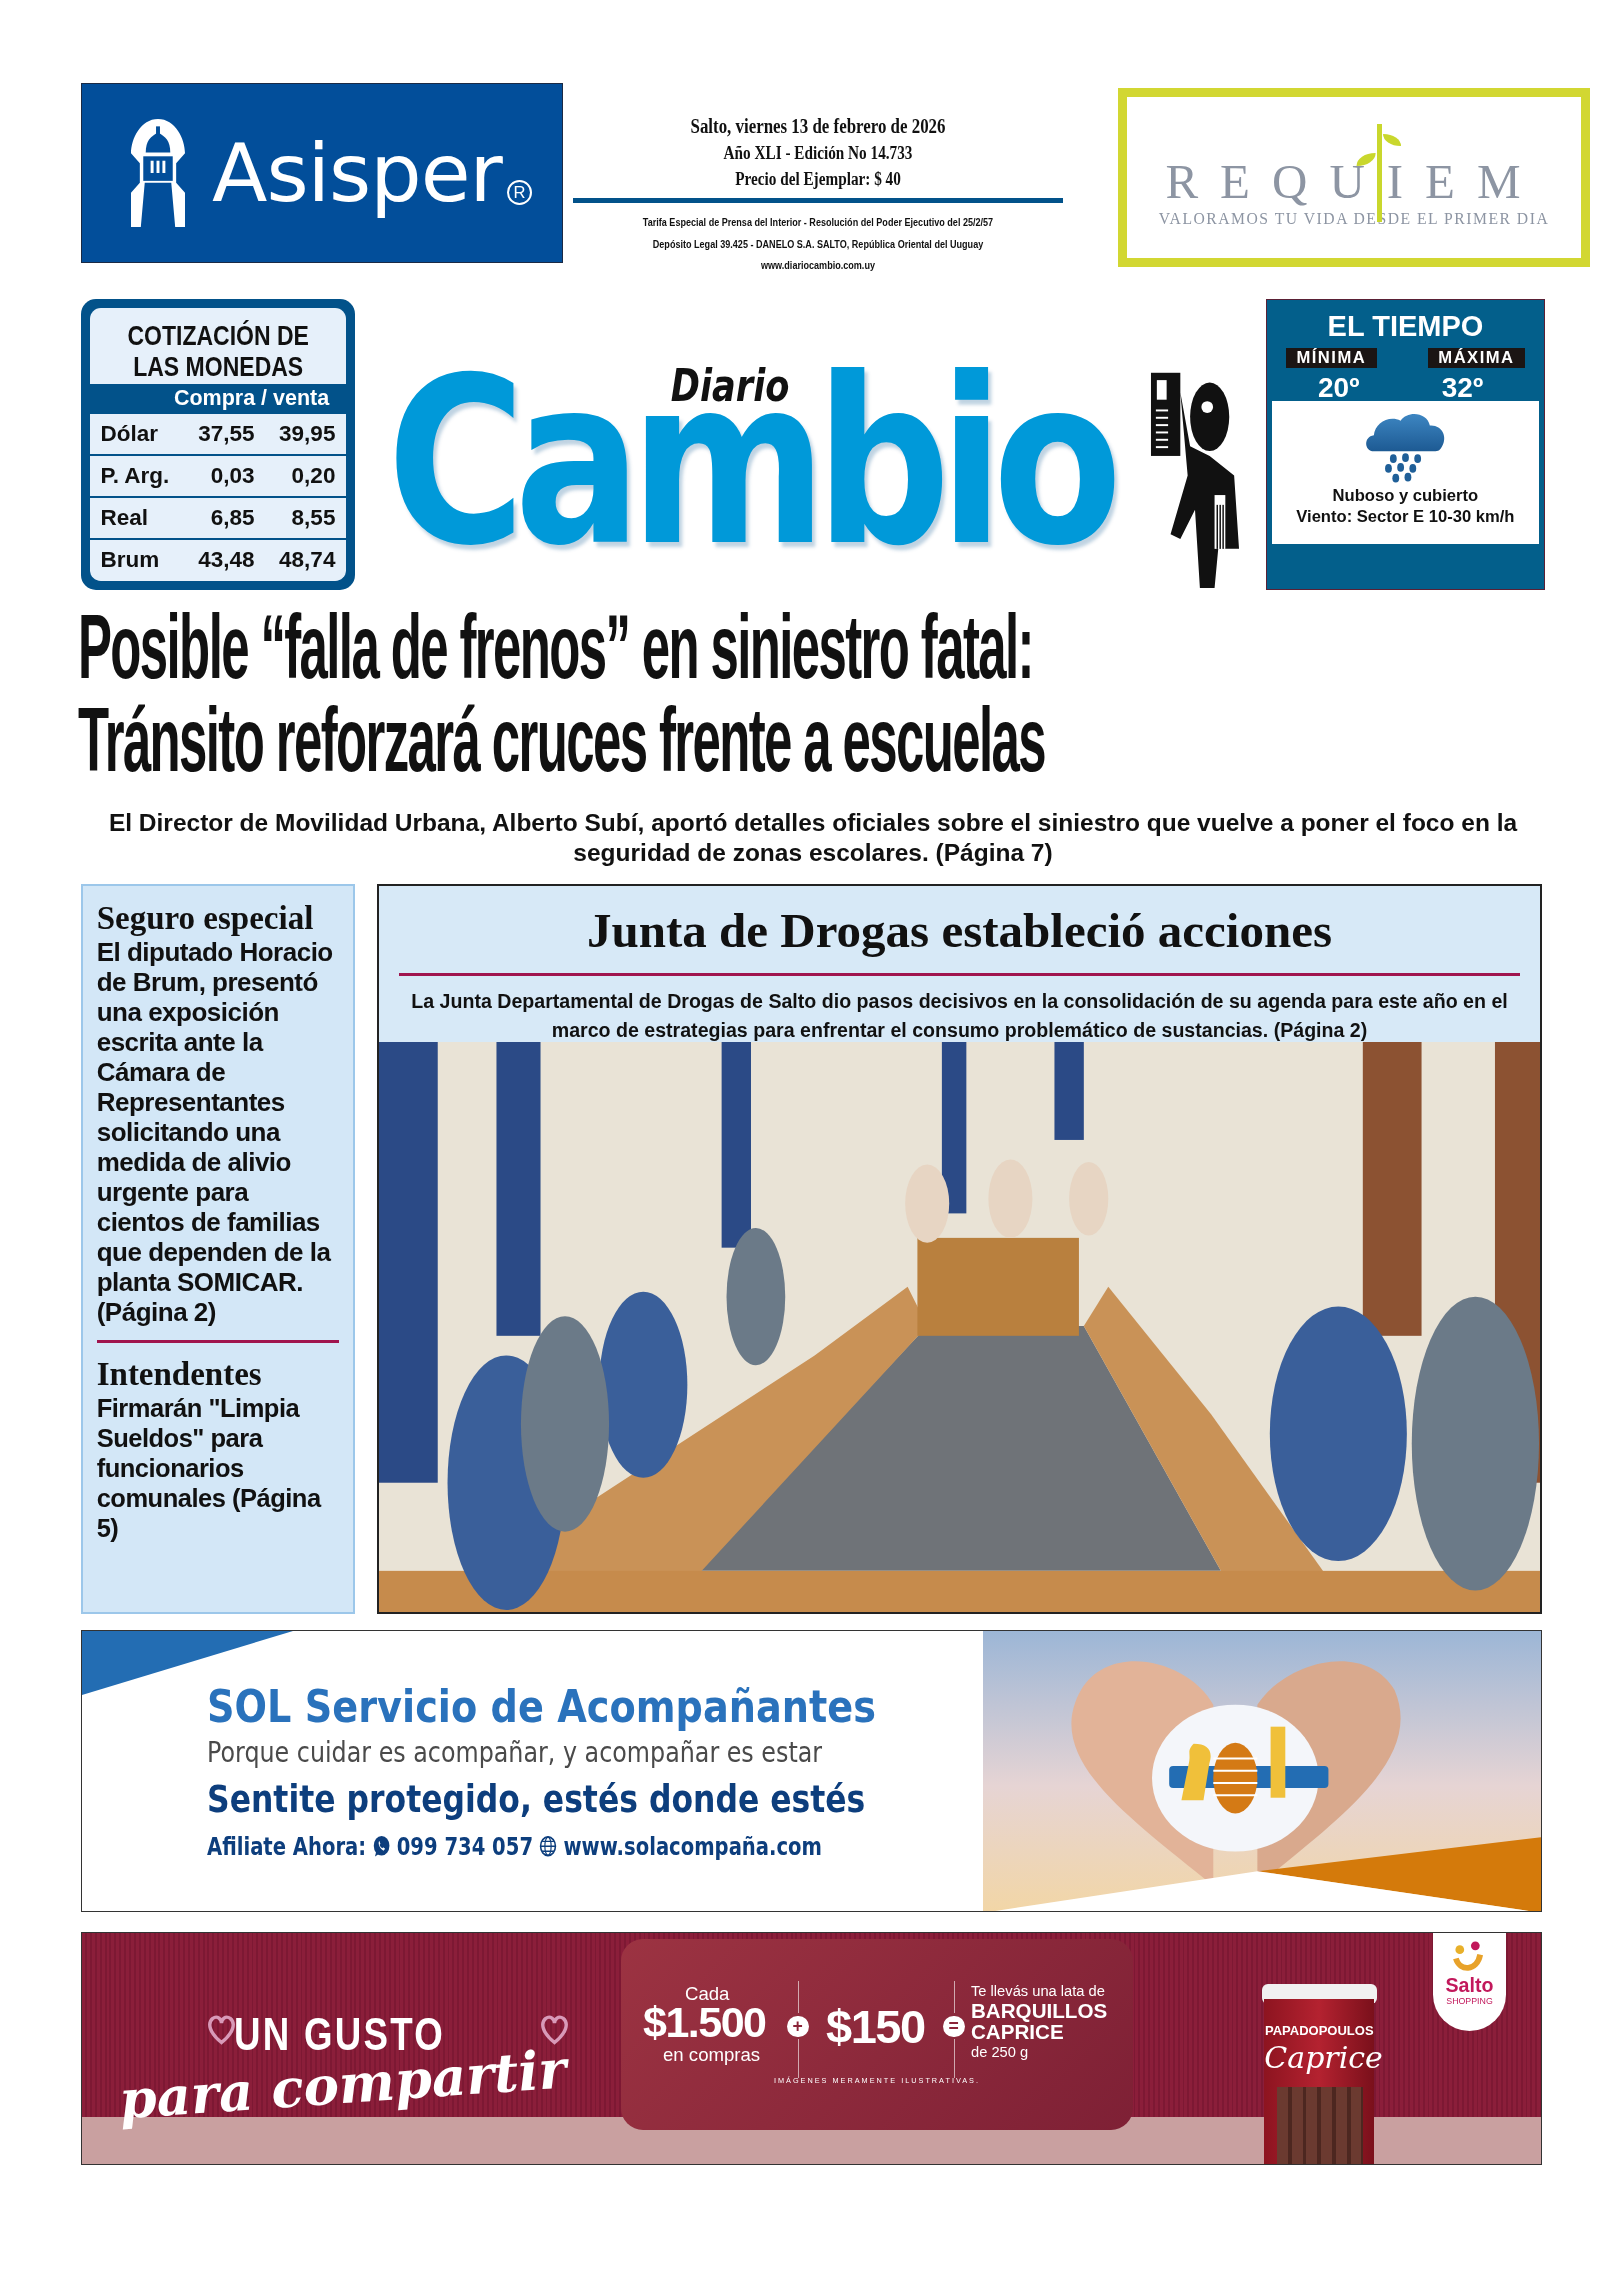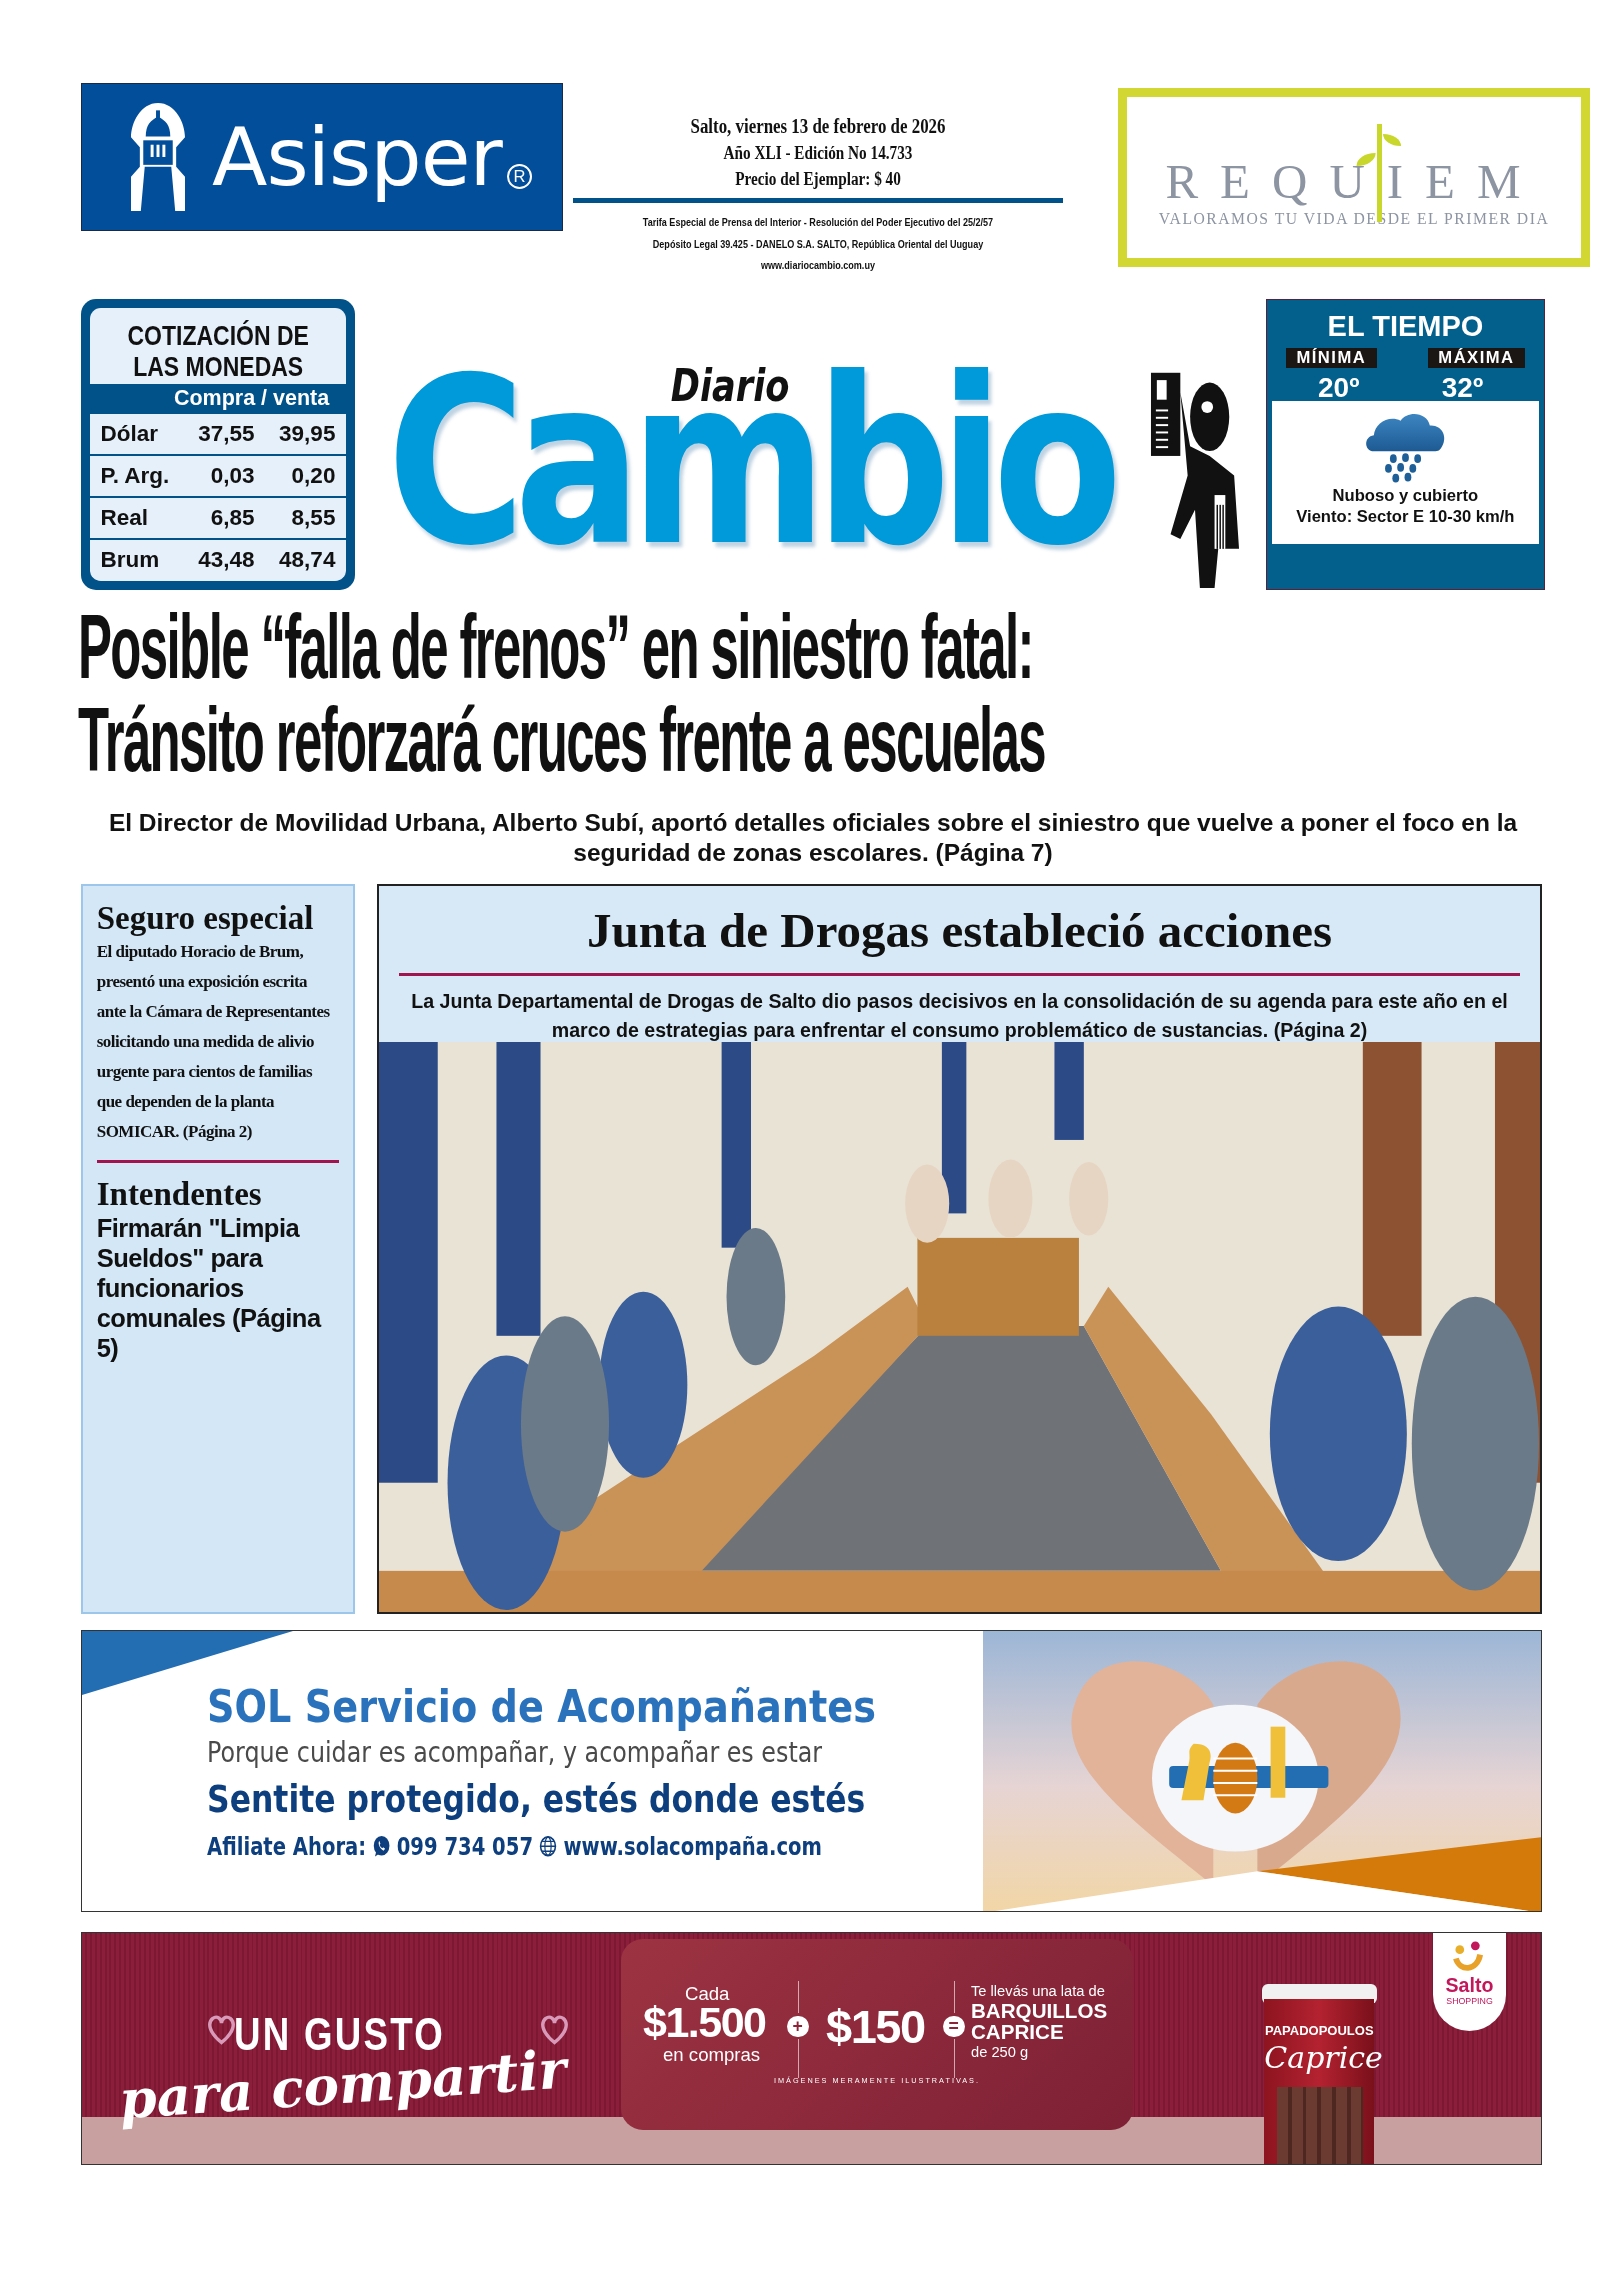--- a/index.html
+++ b/index.html
@@ -1,20 +1,20 @@
 <!DOCTYPE html>
 <html style="font-size:7.8px"><head>
 <meta charset="utf-8">
 <style>
   html, body { margin:0; padding:0; }
   body { width:1619px; height:2284px; background:#ffffff; position:relative; overflow:hidden; font-family:"Liberation Sans", sans-serif; color:#111; }
   .abs { position:absolute; box-sizing:border-box; }
 
   
-  #asisper { left:81px; top:83px; width:482px; height:148px; background:#024e9a; border:1.5px solid #1b2a44; display:flex; align-items:center; }
+  #asisper { left:81px; top:83px; width:482px; height:180px; background:#024e9a; border:1.5px solid #1b2a44; display:flex; align-items:center; }
   #asisper .logo-mark { width:54px; height:108px; margin-left:49px; position:relative; }
   #asisper .brand { color:#fff; font-family:"DejaVu Sans", sans-serif; font-size:81px; font-weight:500; margin-left:27px; letter-spacing:-1px; }
   #asisper .reg { color:#fff; font-size:16.6px; border:2px solid #fff; border-radius:50%; width:21.5px; height:21.5px; display:flex; align-items:center; justify-content:center; margin-left:4.9px; margin-top:39px; }
 
   #masthead-info { left:573px; top:113px; width:490px; text-align:center; font-family:"Liberation Serif", serif; font-weight:bold; }
   #masthead-info .l1 { font-size:20.6px; line-height:27.4px; transform:scaleX(0.82); }
   #masthead-info .l2, #masthead-info .l3 { font-size:18.6px; line-height:25.5px; transform:scaleX(0.82); }
   #masthead-info .rule { height:4.4px; background:#02528a; margin:6.9px 0 9.8px 0; }
   #masthead-info .s1, #masthead-info .s2, #masthead-info .s3 { font-family:"Liberation Sans", sans-serif; font-size:10.3px; line-height:21.5px; transform:scaleX(0.88); font-weight:bold; }
 
@@ -51,21 +51,21 @@
   #weather .panel .desc { font-weight:bold; font-size:16.6px; line-height:21.5px; color:#111; }
 
   
   #headline { left:78px; top:600px; width:1469px; }
   #headline .h1 { font-family:"Liberation Sans", sans-serif; font-weight:bold; font-size:91px; line-height:93px; letter-spacing:-2.9px; white-space:nowrap; transform:scaleX(0.56); transform-origin:left; width:178%; color:#111; }
   #subhead { left:81px; top:808px; width:1464px; text-align:center; font-weight:bold; font-size:24.5px; line-height:30px; color:#111; }
 
   
   #leftcol { left:81px; top:884px; width:274px; height:730px; background:#d3e7f7; border:2px solid #9cc7ea; padding:12.7px 13.7px; }
   #leftcol .kicker { font-family:"Liberation Serif", serif; font-weight:bold; font-size:33px; line-height:38px; color:#111; }
-  #leftcol .body { font-family:Liberation Serif, serif; font-weight:bold; font-size:17px; line-height:30px; color:#111; letter-spacing:-0.5px; }
+  #leftcol .body { font-family:Liberation Sans, sans-serif; font-weight:bold; font-size:26px; line-height:30px; color:#111; letter-spacing:-0.5px; }
   #leftcol .divider { height:2.4px; background:#a0154e; margin:13.7px 0 11.8px 0; }
 
   
   #junta { left:377px; top:884px; width:1165px; height:730px; border:2px solid #222; background:#d7e9f7; }
   #junta .title { font-family:"Liberation Serif", serif; font-weight:bold; font-size:49px; text-align:center; line-height:59px; padding-top:14.7px; color:#111; }
   #junta .rule { height:2.9px; background:#a0154e; margin:13.7px 19.6px 10.8px 19.6px; }
   #junta .dek { text-align:center; font-weight:bold; font-size:19.6px; line-height:29px; padding:0 19.6px; color:#111; }
   #junta .photo { position:absolute; left:0; top:156px; width:1161px; height:570px; overflow:hidden; background:#c6b9a2; }
 
   

